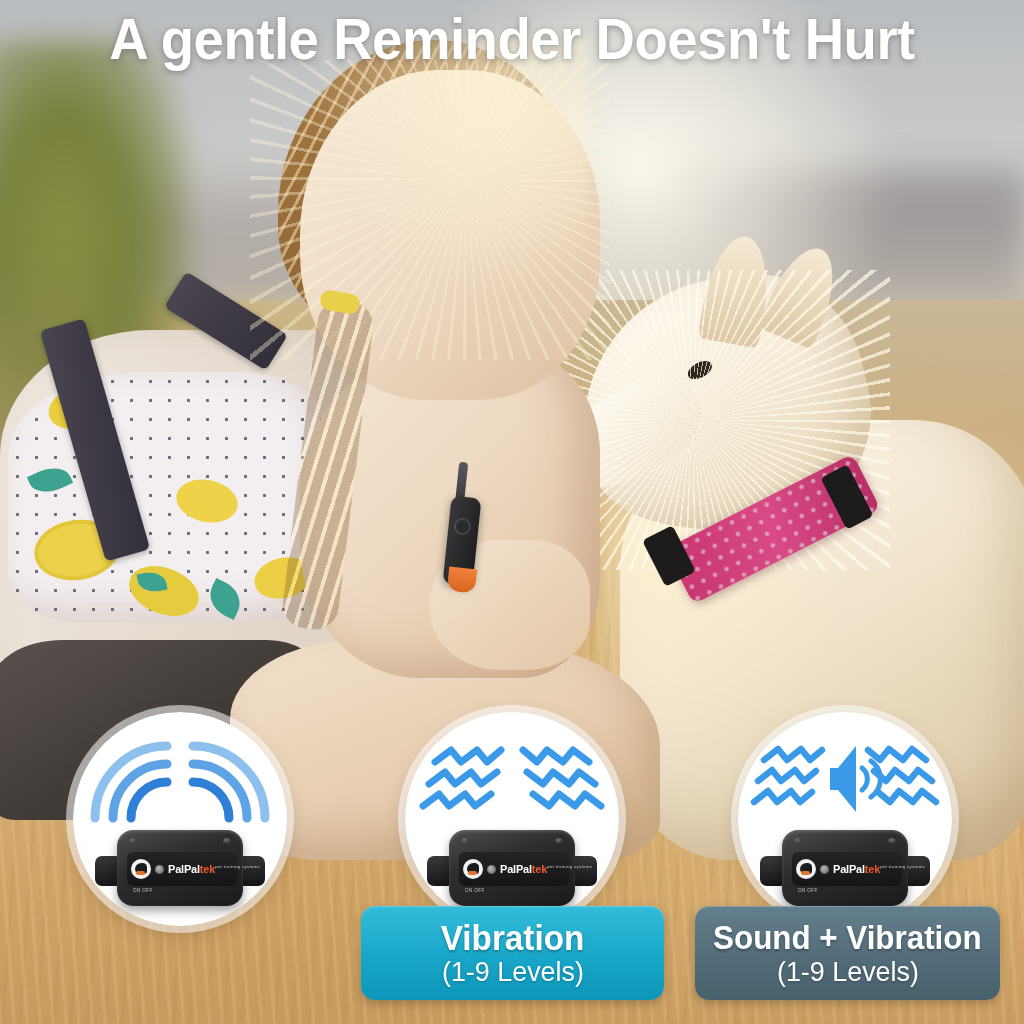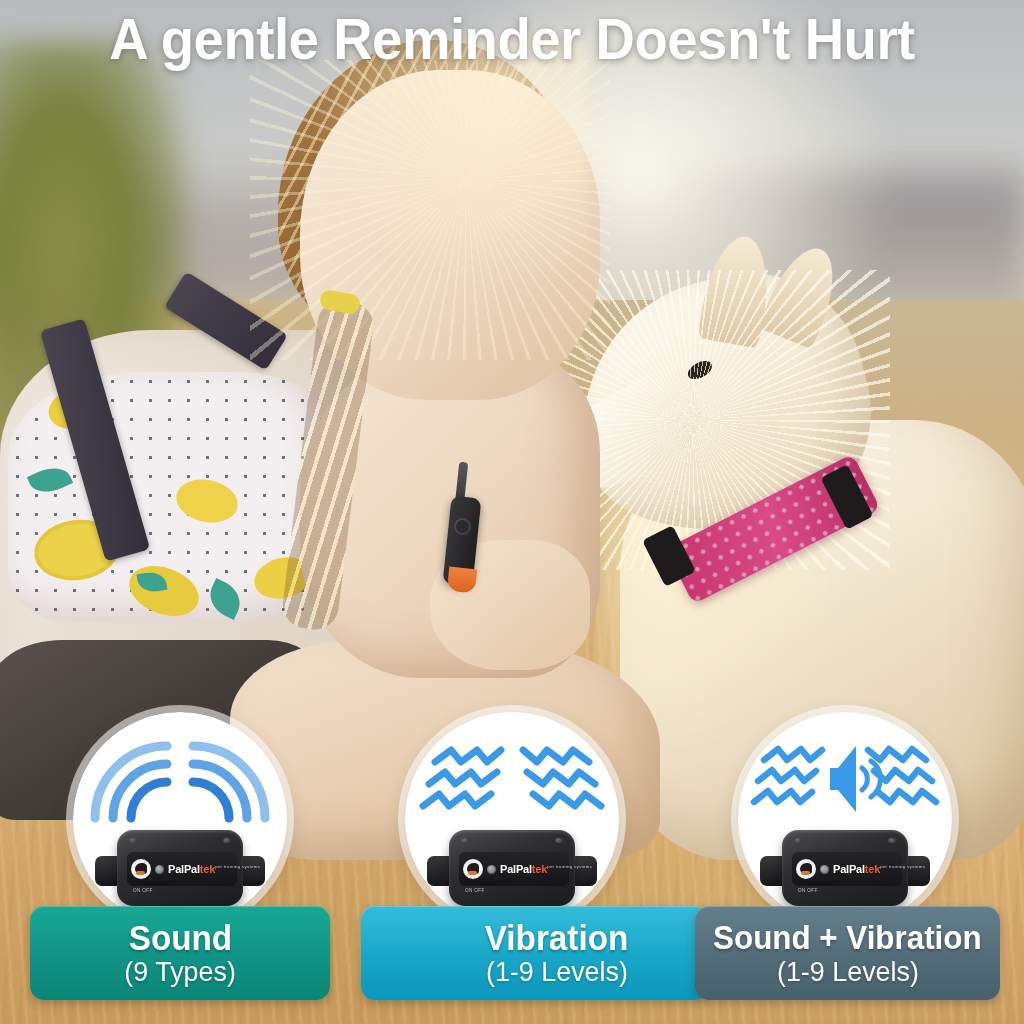--- a/index.html
+++ b/index.html
@@ -332,21 +332,21 @@
     text-shadow:0 2px 3px rgba(0,0,0,.28);
   }
   .badge .b-sub{
     font-size:28px;line-height:32px;font-weight:normal;
     transform:scaleX(.96);white-space:nowrap;
     text-shadow:0 1px 3px rgba(0,0,0,.25);
   }
   .b1{left:30px;top:906px;width:300px;
       background:linear-gradient(180deg,#17a894 0%,#119385 55%,#0b8576 100%);}
   .b2{left:361px;top:906px;width:303px;
-      background:linear-gradient(180deg,#34bcd9 0%,#18a6c8 55%,#0d96ba 100%);padding-left:44px;}
+      background:linear-gradient(180deg,#34bcd9 0%,#18a6c8 55%,#0d96ba 100%);}
   .b3{left:695px;top:906px;width:305px;
       background:linear-gradient(180deg,#647f8c 0%,#536c79 55%,#46606c 100%);}
   .b3 .b-title{font-size:33px;}
 </style>
 </head>
 <body>
 
 <div class="stage">
 
   <div class="photo">
@@ -512,24 +512,20 @@
         <div class="dev-led"></div>
         <div class="dev-brand">
           <div class="brand-top"><span class="brand-pal">PalPal</span><span class="brand-tek">tek</span></div>
           <div class="brand-sub">pet training systems</div>
         </div>
       </div>
       <div class="onoff">ON OFF</div>
     </div>
   </div>
 
-  <div class="badge b1">
-    <div class="b-title">Sound</div>
-    <div class="b-sub">(9 Types)</div>
-  </div>
   <div class="badge b2">
     <div class="b-title">Vibration</div>
     <div class="b-sub">(1-9 Levels)</div>
   </div>
   <div class="badge b3">
     <div class="b-title">Sound + Vibration</div>
     <div class="b-sub">(1-9 Levels)</div>
   </div>
 
 </div>

